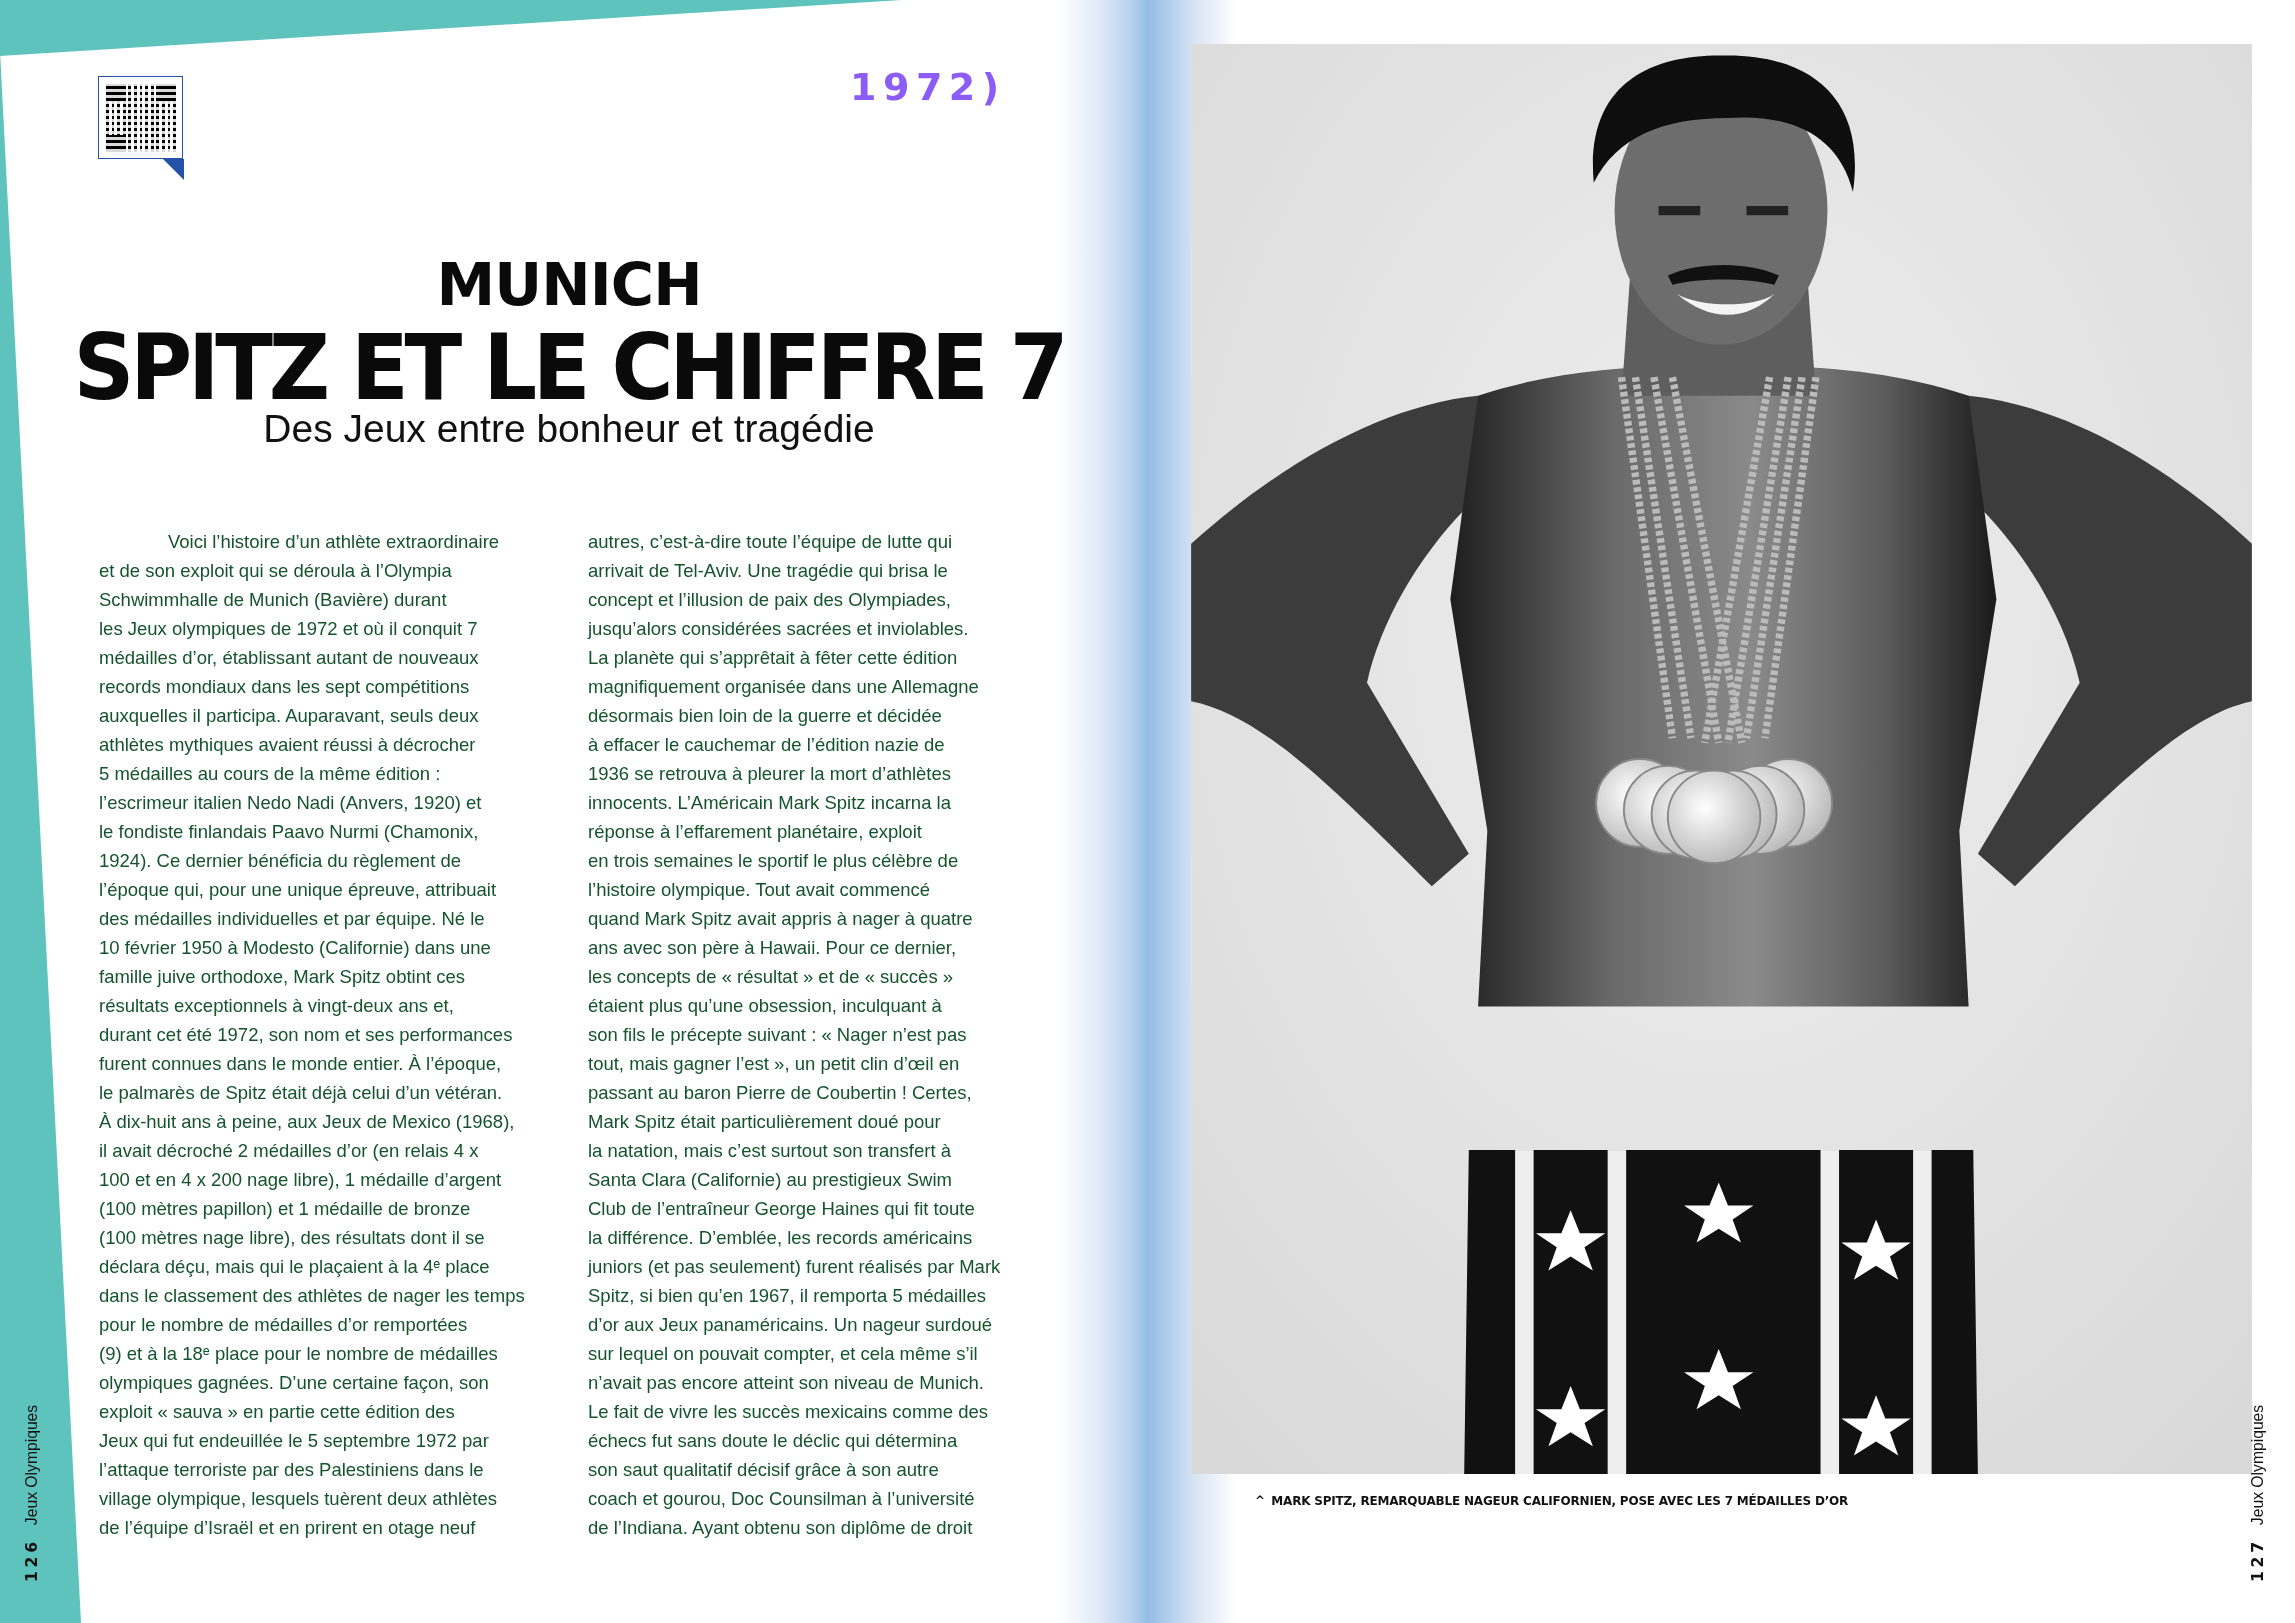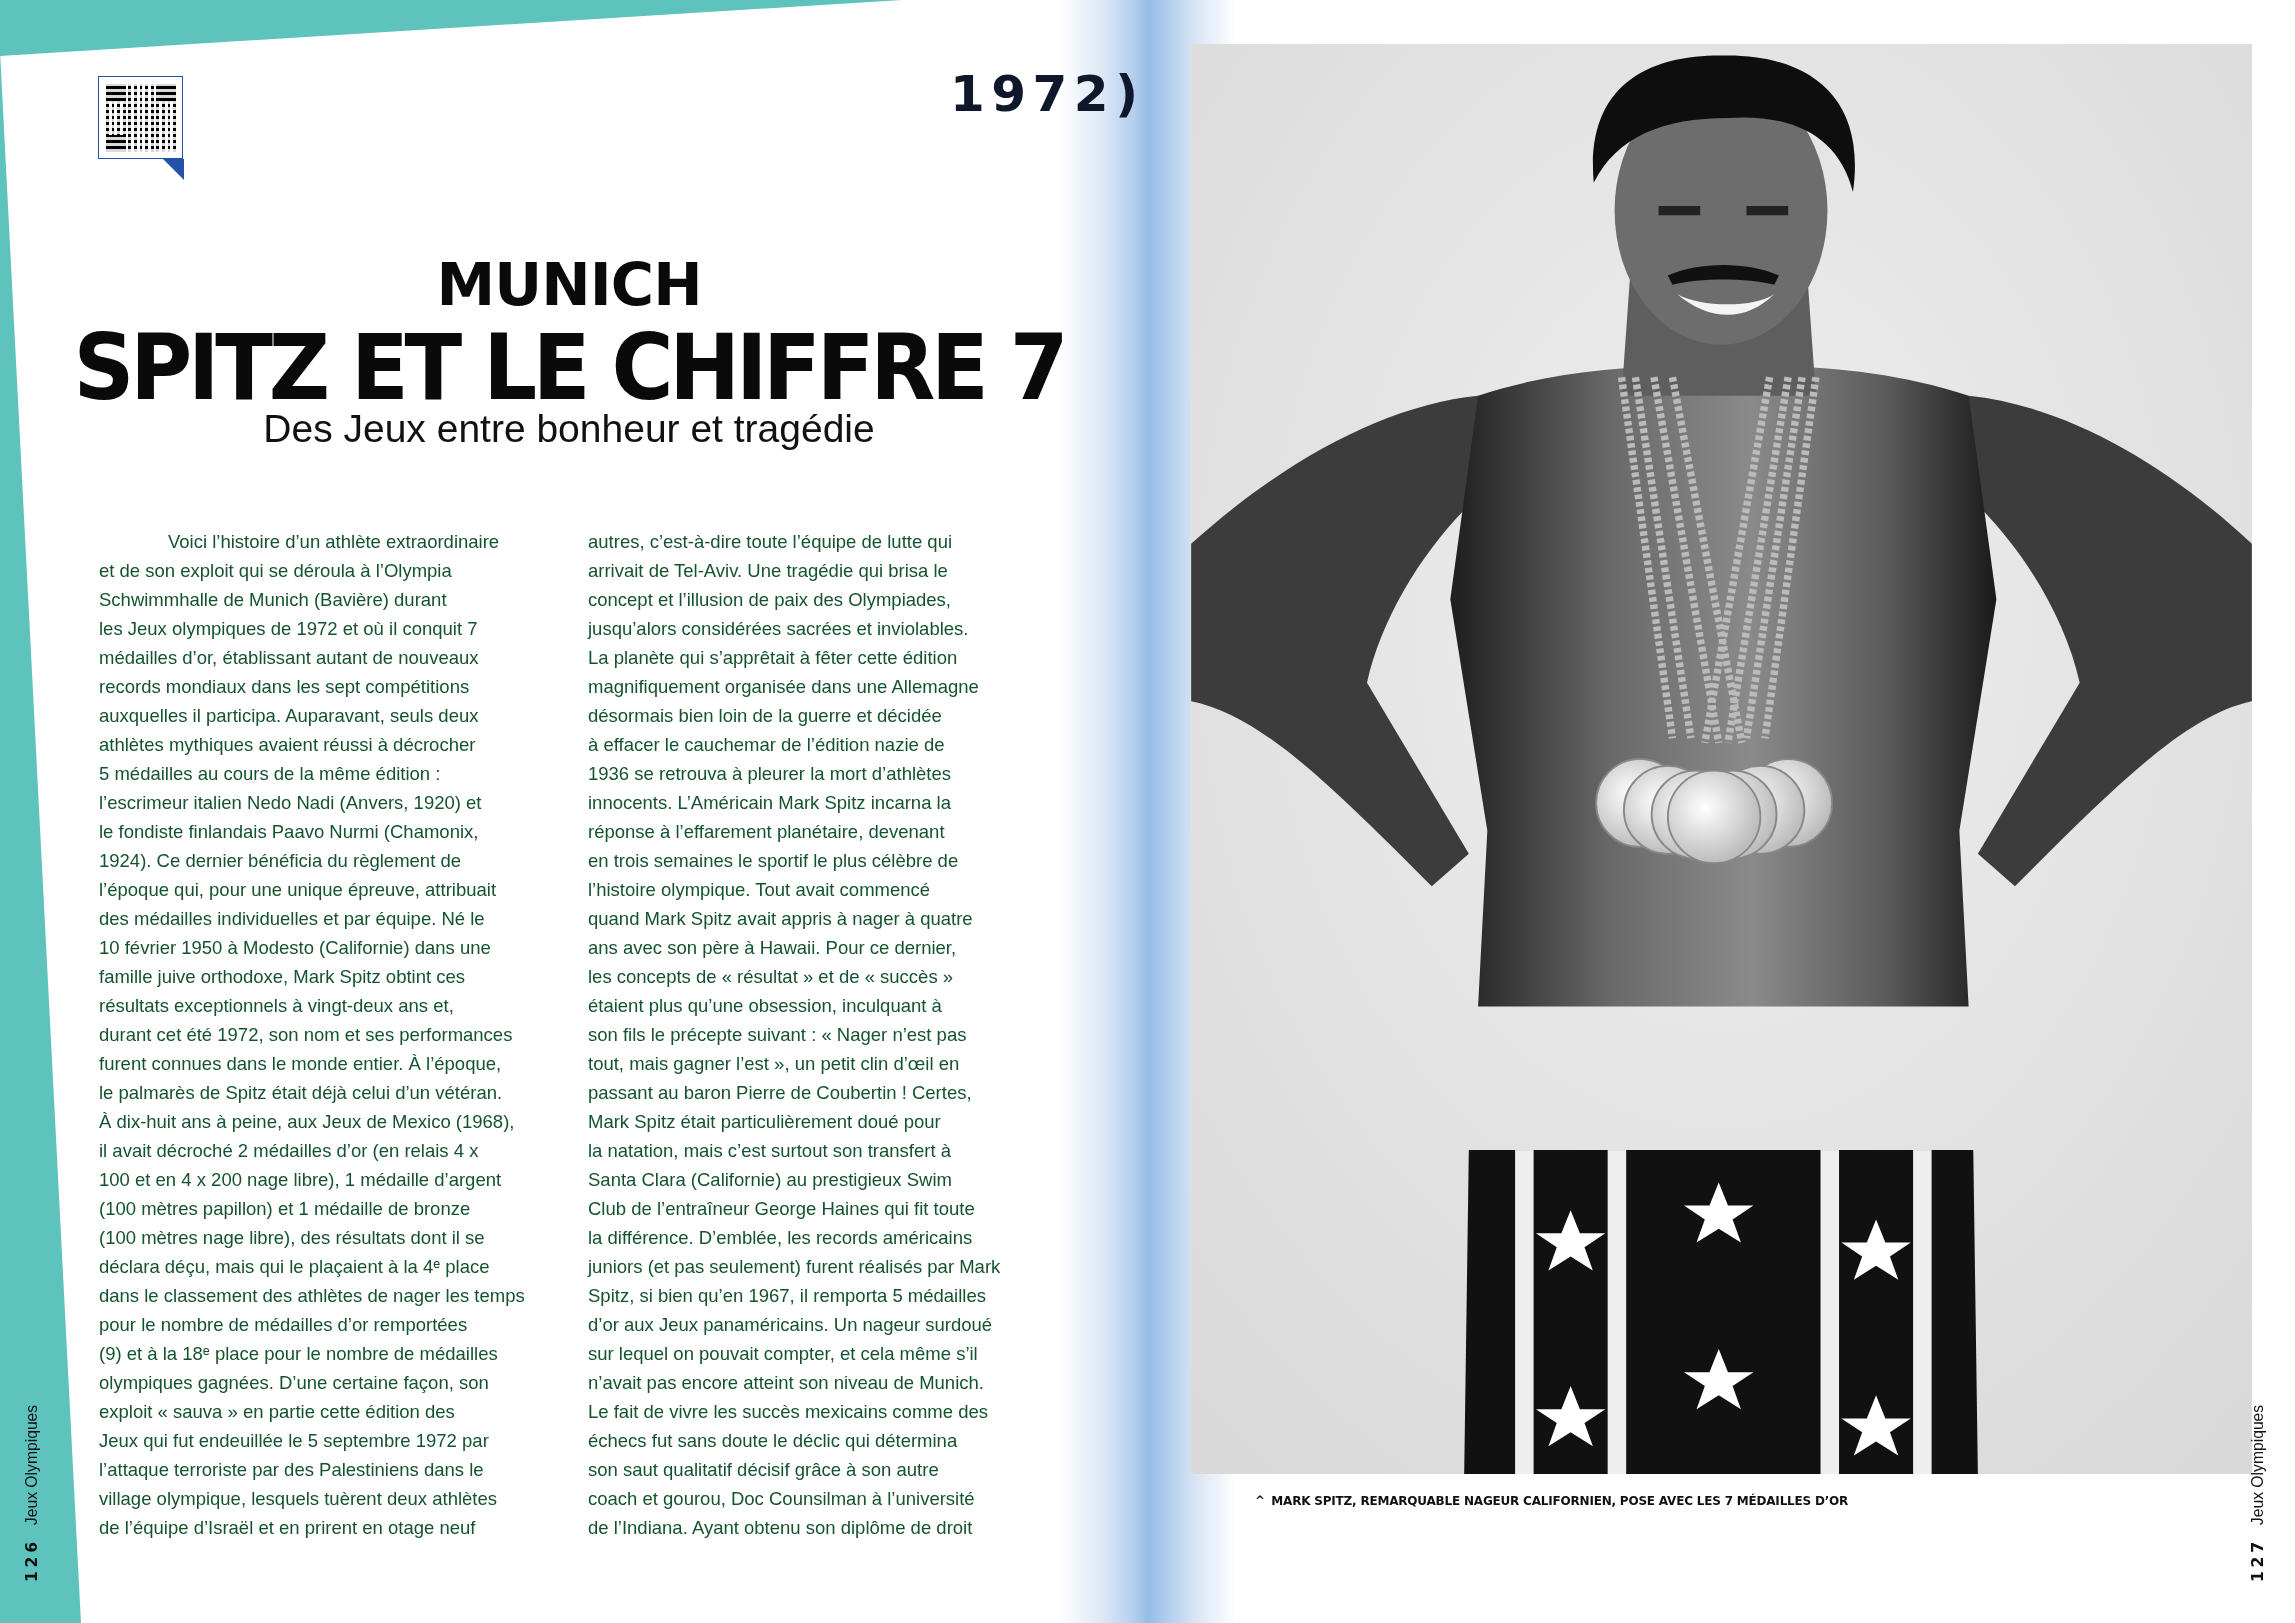--- a/index.html
+++ b/index.html
@@ -12,21 +12,21 @@
   .qr-box { position:absolute; left:0; top:0; width:83px; height:81px; border:1.4px solid #2452a8; background:#fff; }
   .qr-tail { position:absolute; left:65px; top:83px; width:21px; height:21px; background:#2452a8; clip-path:polygon(0 0, 100% 0, 100% 100%); }
   .qr-grid { position:absolute; left:6.5px; top:6.5px; width:70px; height:68px;
      background:
       linear-gradient(#000,#000) 0 0/17.6px 17.6px no-repeat,
       linear-gradient(#000,#000) 53px 0/17.6px 17.6px no-repeat,
       linear-gradient(#000,#000) 0 51px/17.6px 17.6px no-repeat,
       repeating-linear-gradient(90deg,#000 0 2.8px,#fff 2.8px 5.6px),
       #fff; }
   .qr-grid::after { content:""; position:absolute; inset:0; background:repeating-linear-gradient(0deg, rgba(255,255,255,.85) 0 3.2px, transparent 3.2px 6px); }
-  .year { left:950px; top:65px; font-family:"DejaVu Sans", sans-serif; font-weight:bold; font-size:50px; letter-spacing:6.5px; color:#0f172a; }
+  .year { left:850px; top:65px; font-family:"DejaVu Sans", sans-serif; font-weight:bold; font-size:38px; letter-spacing:6.5px; color:#8b5cf6; }
   .kicker { left:0; width:1138px; top:250px; text-align:center; font-family:"DejaVu Sans", sans-serif; font-weight:bold; font-size:59px; letter-spacing:-0.9px; color:#0a0a0a; }
   .headline { left:0; width:1138px; top:315px; text-align:center; font-family:"DejaVu Sans", sans-serif; font-weight:bold; font-size:91px; letter-spacing:-4.6px; color:#0a0a0a; transform:scaleX(0.93); transform-origin:center; }
   .subtitle { left:0; width:1138px; top:407px; text-align:center; font-family:"Liberation Sans", sans-serif; font-size:39px; color:#111; }
   .col { top:527px; width:444px; font-family:"Liberation Sans", sans-serif; font-size:18.5px; line-height:29px; color:#14532d; }
   .col .line { white-space:nowrap; display:block; height:29px; }
   .col1 { left:99px; }
   .col2 { left:588px; }
   .indent { padding-left:69px; }
   .folio { font-family:"Liberation Sans", sans-serif; font-size:15.7px; color:#111; transform:rotate(-90deg); transform-origin:left top; white-space:nowrap; }
   .folio b { font-family:"DejaVu Sans", sans-serif; font-weight:bold; letter-spacing:3.7px; margin-right:13px; }
@@ -97,21 +97,21 @@
   <span class="line">autres, c’est-à-dire toute l’équipe de lutte qui</span>
   <span class="line">arrivait de Tel-Aviv. Une tragédie qui brisa le</span>
   <span class="line">concept et l’illusion de paix des Olympiades,</span>
   <span class="line">jusqu’alors considérées sacrées et inviolables.</span>
   <span class="line">La planète qui s’apprêtait à fêter cette édition</span>
   <span class="line">magnifiquement organisée dans une Allemagne</span>
   <span class="line">désormais bien loin de la guerre et décidée</span>
   <span class="line">à effacer le cauchemar de l’édition nazie de</span>
   <span class="line">1936 se retrouva à pleurer la mort d’athlètes</span>
   <span class="line">innocents. L’Américain Mark Spitz incarna la</span>
-  <span class="line">réponse à l’effarement planétaire, devenant</span>
+  <span class="line">réponse à l’effarement planétaire, exploit</span>
   <span class="line">en trois semaines le sportif le plus célèbre de</span>
   <span class="line">l’histoire olympique. Tout avait commencé</span>
   <span class="line">quand Mark Spitz avait appris à nager à quatre</span>
   <span class="line">ans avec son père à Hawaii. Pour ce dernier,</span>
   <span class="line">les concepts de « résultat » et de « succès »</span>
   <span class="line">étaient plus qu’une obsession, inculquant à</span>
   <span class="line">son fils le précepte suivant : « Nager n’est pas</span>
   <span class="line">tout, mais gagner l’est », un petit clin d’œil en</span>
   <span class="line">passant au baron Pierre de Coubertin ! Certes,</span>
   <span class="line">Mark Spitz était particulièrement doué pour</span>

